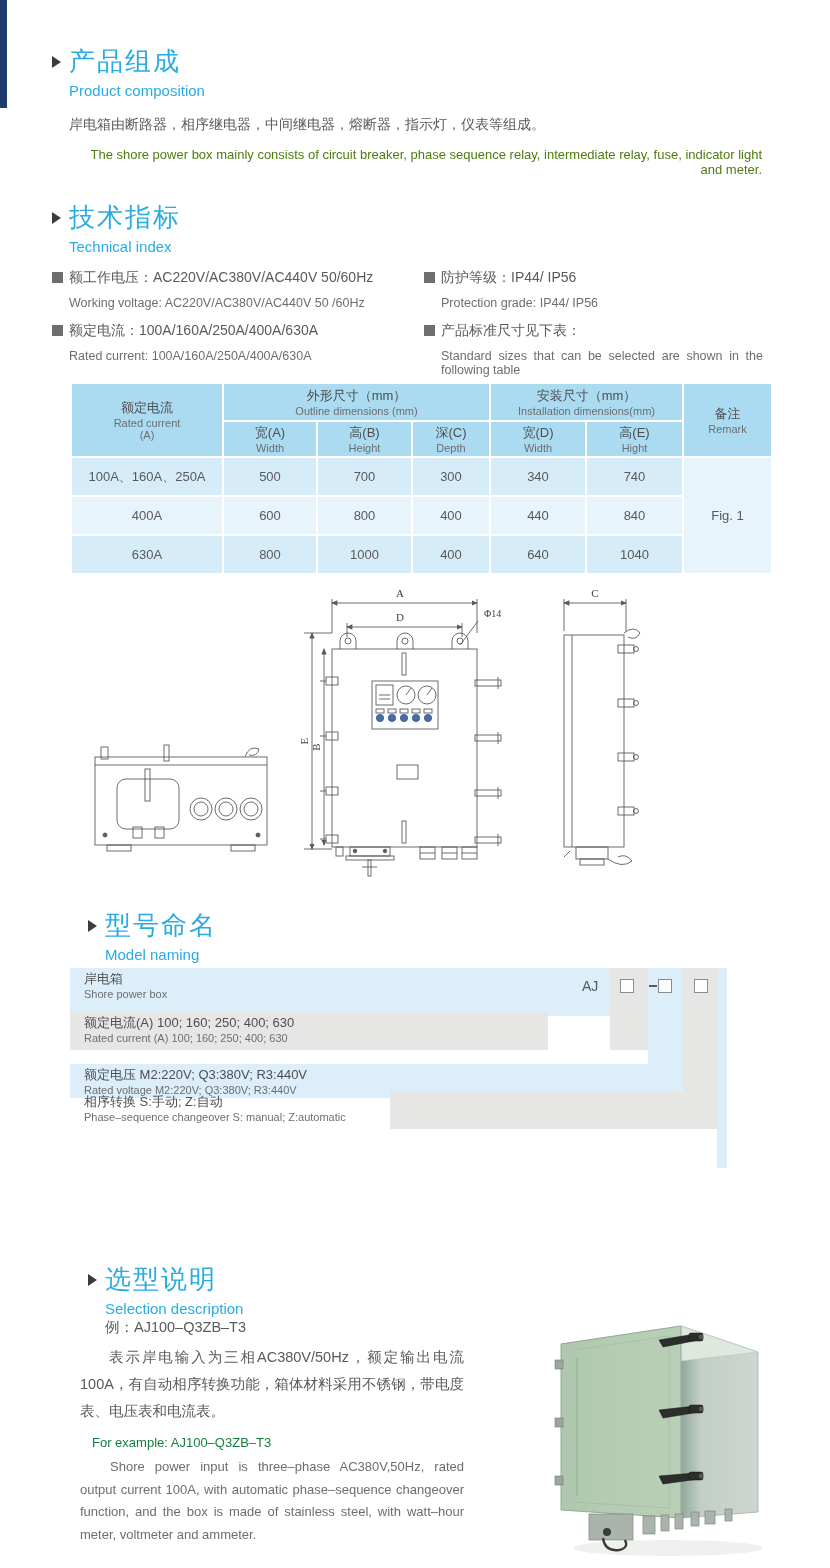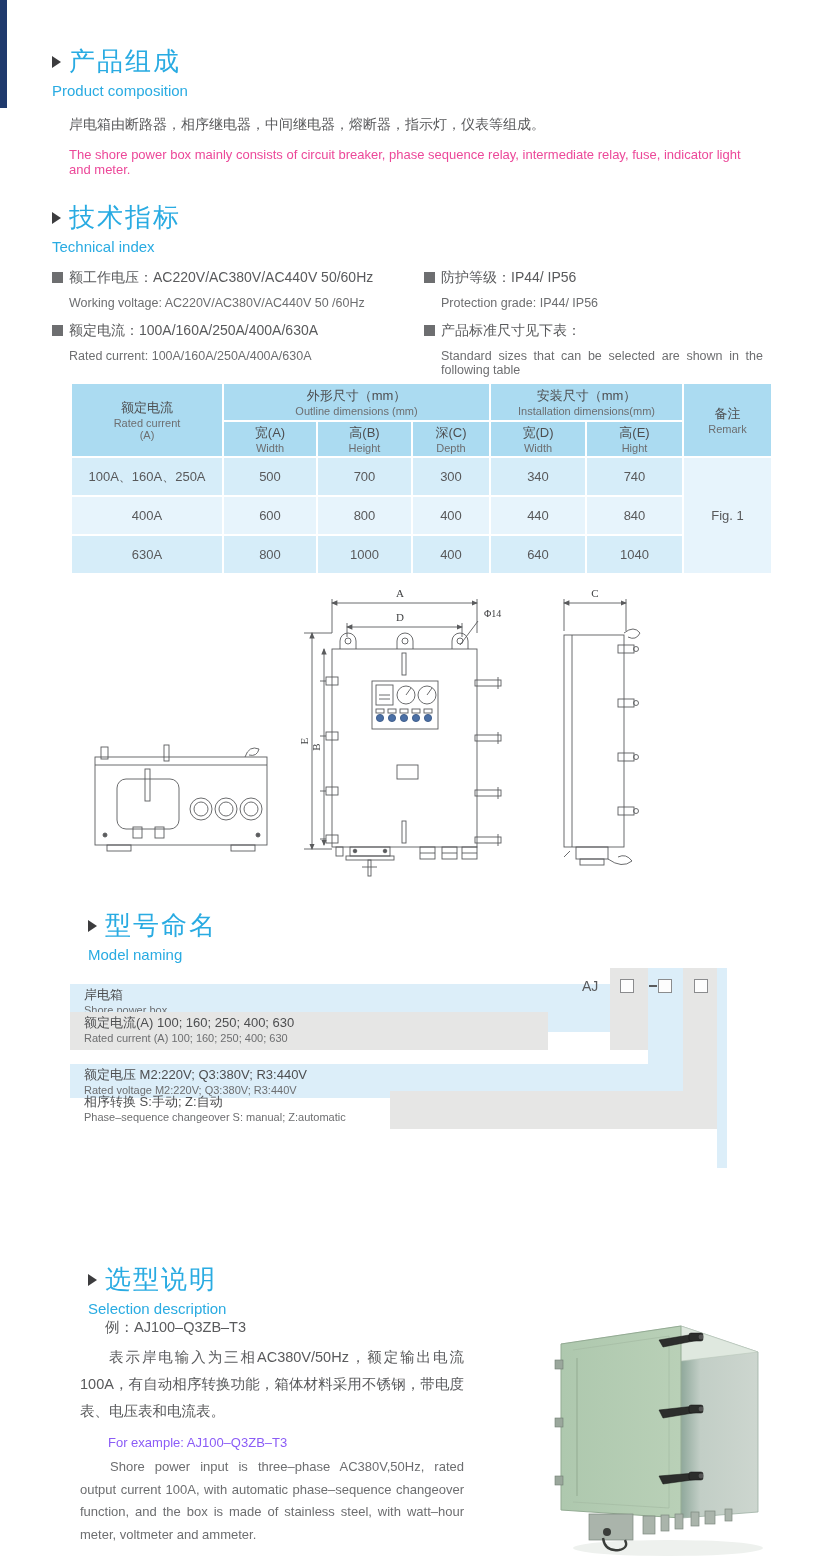--- a/index.html
+++ b/index.html
@@ -8,24 +8,24 @@
     width:830px; height:1568px; position:relative; overflow:hidden;
     font-family:"Liberation Sans", sans-serif; color:#58595b;
   }
   .abs { position:absolute; }
 
   
   .corner-stripe { left:0; top:0; width:7px; height:108px; background:#1f3a6d; }
   .head-row { display:flex; align-items:center; }
   .tri { width:0; height:0; border-left:9px solid #3c3c3e; border-top:6px solid transparent; border-bottom:6px solid transparent; margin-right:8px; }
   .title-zh { font-size:26px; color:#29abe2; letter-spacing:2px; }
-  .title-en { font-size:15px; color:#29abe2; margin-top:3px; }
+  .title-en { font-size:15px; color:#29abe2; margin-left:17px; margin-top:3px; }
 
   .body-zh { font-size:14px; color:#595a5c; }
-  .body-en { font-size:13px; color:#ec4899; }
+  .body-en { font-size:13px; color:#4d7c0f;text-align:right; }
 
   
   .spec-line { display:flex; align-items:flex-start; margin-bottom:4px; }
   .sq { width:11px; height:11px; background:#6d6e70; margin:3px 6px 0 0; flex:0 0 auto; }
   .spec-zh { font-size:14px; color:#595a5c; }
   .spec-en { font-size:12.5px; color:#6d6e70; margin:9px 0 12px 17px; }
   .just { text-align:justify; }
 
   
   table.dims { border-collapse:separate; border-spacing:2px; width:695px; table-layout:fixed; }
@@ -49,21 +49,21 @@
   .nd .nrow .en { font-size:11px; color:#6d6e70; line-height:15px; white-space:nowrap; }
   .bg-blue { background:#dceef9; }
   .bg-gray { background:#e6e6e5; }
   .code-box { position:absolute; top:11px; width:14px; height:14px; background:#fdfdfd; border:1.6px solid #8b8c8e; }
   .code-dash { position:absolute; top:17px; width:8px; height:2.4px; background:#5a5b5d; }
   .code-aj { position:absolute; font-size:14px; color:#58595b; top:10px;text-align:center; }
 
   
   .sel-example { font-size:14.5px; color:#595a5c; margin:0 0 7px 25px; }
   .sel-zh { font-size:14.5px; color:#595a5c; line-height:27px; text-align:justify; text-indent:29px; }
-  .sel-en-ex { font-size:13px; color:#8b5cf6; margin:10px 0 6px 28px; }
+  .sel-en-ex { font-size:13px; color:#15803d; margin:10px 0 6px 12px; }
   .sel-en { font-size:13px; color:#6d6e70; line-height:22.5px; text-align:justify; text-indent:30px; }
 </style>
 </head>
 <body>
 
 <div class="abs corner-stripe"></div>
 
 <div class="abs" style="left:52px; top:44px; width:710px;">
   <div class="head-row">
     <div class="tri"></div>
@@ -361,21 +361,21 @@
   <div class="title-en">Model naming</div>
 </div>
 
 <div class="abs nd">
 
   <div class="strip bg-gray" style="left:540px; width:38px; height:82px;"></div>
   <div class="strip bg-blue" style="left:578px; width:35px; height:120px;"></div>
   <div class="strip bg-gray" style="left:613px; width:34px; height:161px;"></div>
   <div class="strip bg-blue" style="left:647px; width:10px; height:200px;"></div>
 
-  <div class="nrow bg-blue" style="top:16px; height:48px; width:540px;">
+  <div class="nrow bg-blue" style="top:0; height:48px; width:540px;">
     <div class="zh">岸电箱</div>
     <div class="en">Shore power box</div>
   </div>
   <div class="nrow bg-gray" style="top:44px; height:38px; width:478px;">
     <div class="zh">额定电流(A)  100; 160; 250; 400; 630</div>
     <div class="en">Rated current (A) 100; 160; 250; 400; 630</div>
   </div>
   <div class="nrow bg-blue" style="top:96px; height:34px; width:613px;">
     <div class="zh">额定电压   M2:220V;  Q3:380V;  R3:440V</div>
     <div class="en">Rated voltage  M2:220V;  Q3:380V;  R3:440V</div>

